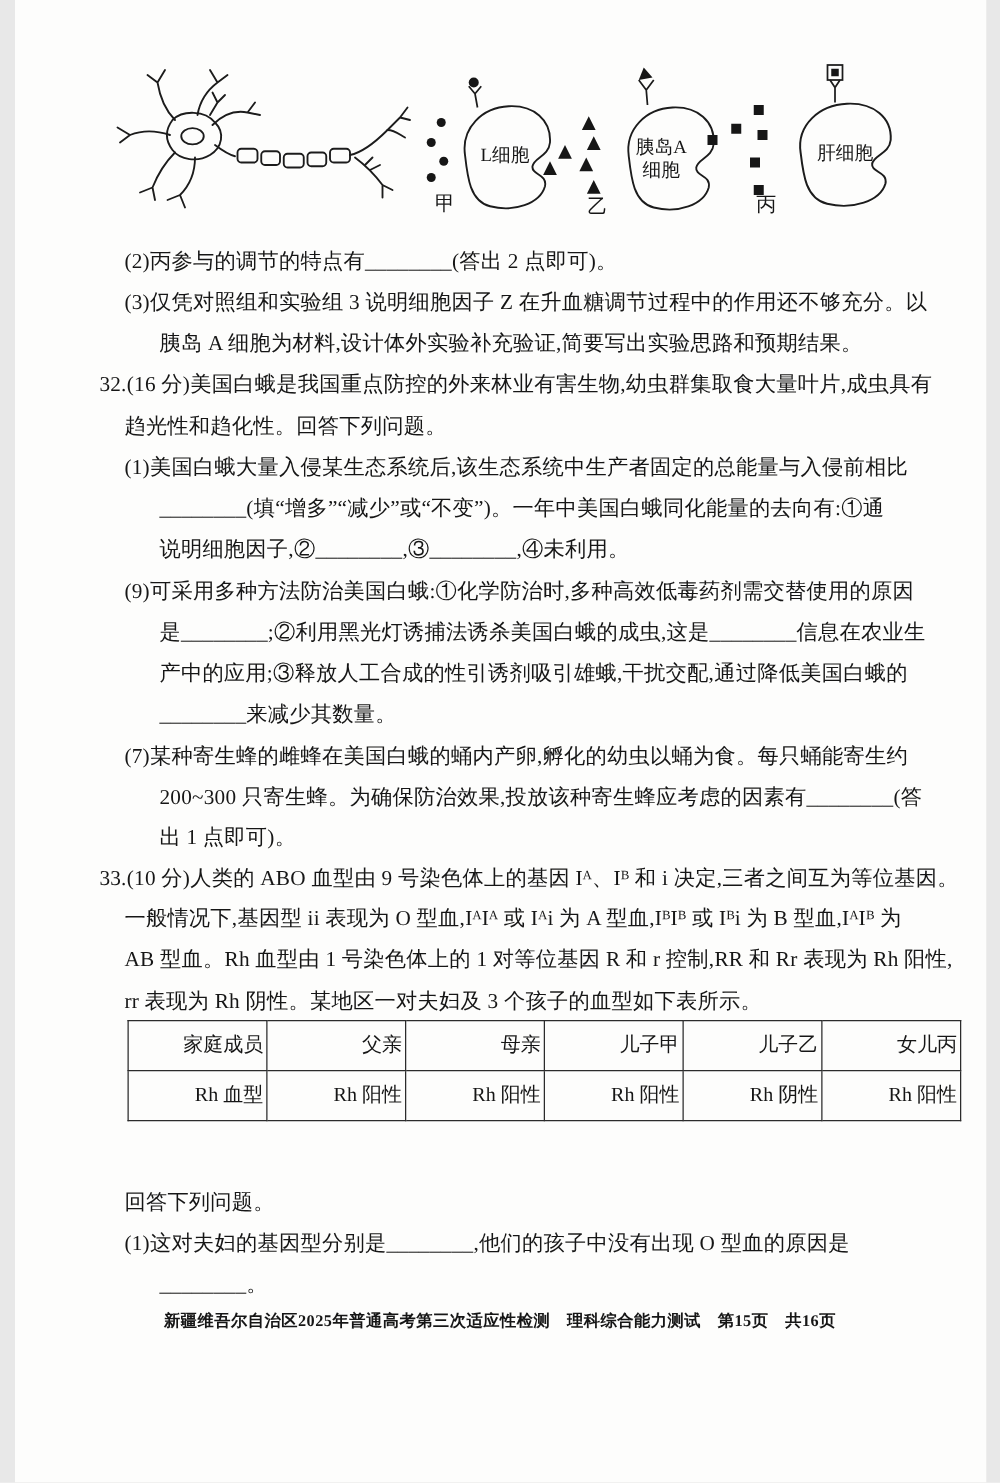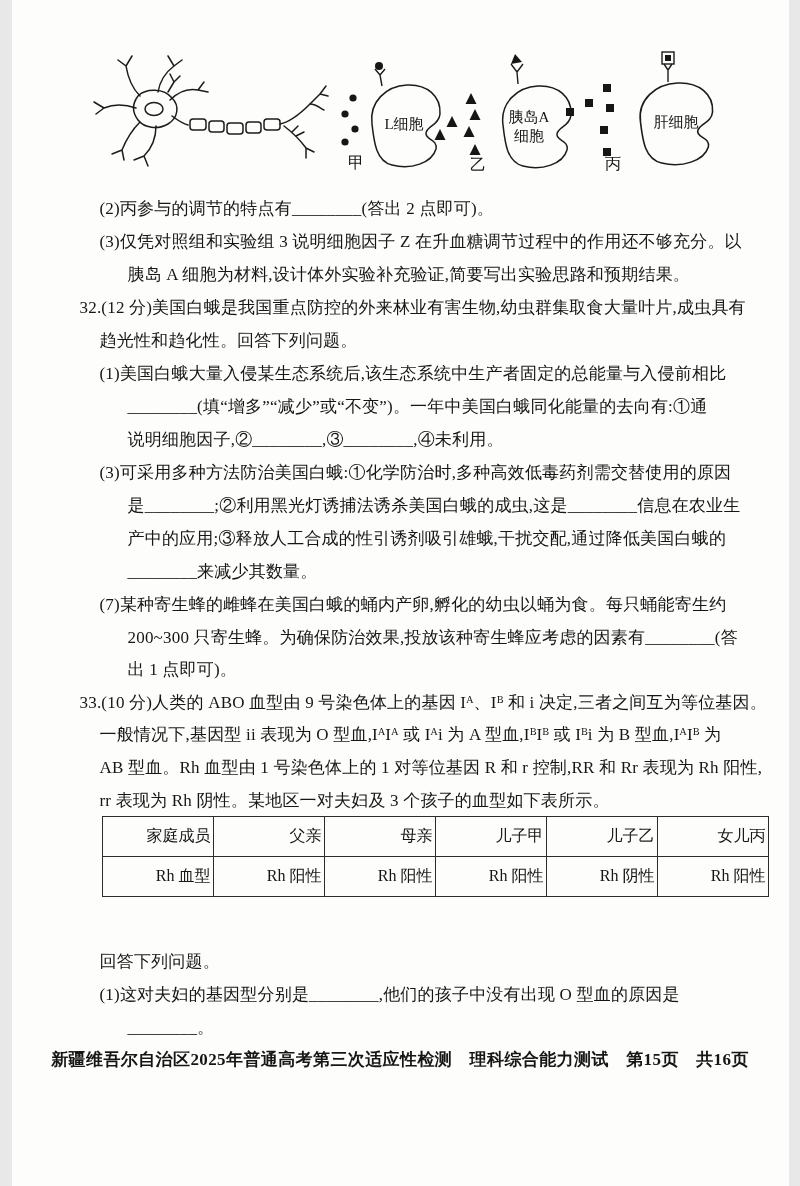--- a/index.html
+++ b/index.html
@@ -30,21 +30,21 @@
     width:106px;height:39px;
     border:1.6px solid #2b2b2b;
     text-align:right;vertical-align:middle;
     font-size:16px;
     padding:0 2px;
     white-space:nowrap;
   }
   .footer{
     position:absolute;left:0;top:1048px;width:100%;
     text-align:center;
-    font-size:17px;
+    font-size:13px;
     font-weight:bold;
     letter-spacing:0.4px;
   }
 </style>
 </head>
 <body>
 
 <div class="page">
 
   <svg class="fig" width="692" height="142" viewBox="0 0 692 142">
@@ -134,26 +134,26 @@
 
     <text x="286" y="120" font-size="16" text-anchor="middle">甲</text>
     <text x="408" y="122" font-size="16" text-anchor="middle">乙</text>
     <text x="543" y="121" font-size="16" text-anchor="middle">丙</text>
   </svg>
 
   <div class="line" style="left:88px;top:197px">(2)丙参与的调节的特点有________(答出 2 点即可)。</div>
   <div class="line" style="left:88px;top:230px">(3)仅凭对照组和实验组 3 说明细胞因子 Z 在升血糖调节过程中的作用还不够充分。以</div>
   <div class="line" style="left:116px;top:263px">胰岛 A 细胞为材料,设计体外实验补充验证,简要写出实验思路和预期结果。</div>
 
-  <div class="line" style="left:68px;top:296px">32.(12 分)美国白蛾是我国重点防控的外来林业有害生物,幼虫群集取食大量叶片,成虫具有</div>
+  <div class="line" style="left:68px;top:296px">32.(16 分)美国白蛾是我国重点防控的外来林业有害生物,幼虫群集取食大量叶片,成虫具有</div>
   <div class="line" style="left:88px;top:329px">趋光性和趋化性。回答下列问题。</div>
   <div class="line" style="left:88px;top:362px">(1)美国白蛾大量入侵某生态系统后,该生态系统中生产者固定的总能量与入侵前相比</div>
   <div class="line" style="left:116px;top:395px">________(填“增多”“减少”或“不变”)。一年中美国白蛾同化能量的去向有:①通</div>
   <div class="line" style="left:116px;top:428px">说明细胞因子,②________,③________,④未利用。</div>
-  <div class="line" style="left:88px;top:461px">(3)可采用多种方法防治美国白蛾:①化学防治时,多种高效低毒药剂需交替使用的原因</div>
+  <div class="line" style="left:88px;top:461px">(9)可采用多种方法防治美国白蛾:①化学防治时,多种高效低毒药剂需交替使用的原因</div>
   <div class="line" style="left:116px;top:494px">是________;②利用黑光灯诱捕法诱杀美国白蛾的成虫,这是________信息在农业生</div>
   <div class="line" style="left:116px;top:527px">产中的应用;③释放人工合成的性引诱剂吸引雄蛾,干扰交配,通过降低美国白蛾的</div>
   <div class="line" style="left:116px;top:560px">________来减少其数量。</div>
   <div class="line" style="left:88px;top:593px">(7)某种寄生蜂的雌蜂在美国白蛾的蛹内产卵,孵化的幼虫以蛹为食。每只蛹能寄生约</div>
   <div class="line" style="left:116px;top:626px">200~300 只寄生蜂。为确保防治效果,投放该种寄生蜂应考虑的因素有________(答</div>
   <div class="line" style="left:116px;top:658px">出 1 点即可)。</div>
 
   <div class="line" style="left:68px;top:691px">33.(10 分)人类的 ABO 血型由 9 号染色体上的基因 Iᴬ、Iᴮ 和 i 决定,三者之间互为等位基因。</div>
   <div class="line" style="left:88px;top:723px">一般情况下,基因型 ii 表现为 O 型血,IᴬIᴬ 或 Iᴬi 为 A 型血,IᴮIᴮ 或 Iᴮi 为 B 型血,IᴬIᴮ 为</div>
   <div class="line" style="left:88px;top:756px">AB 型血。Rh 血型由 1 号染色体上的 1 对等位基因 R 和 r 控制,RR 和 Rr 表现为 Rh 阳性,</div>

